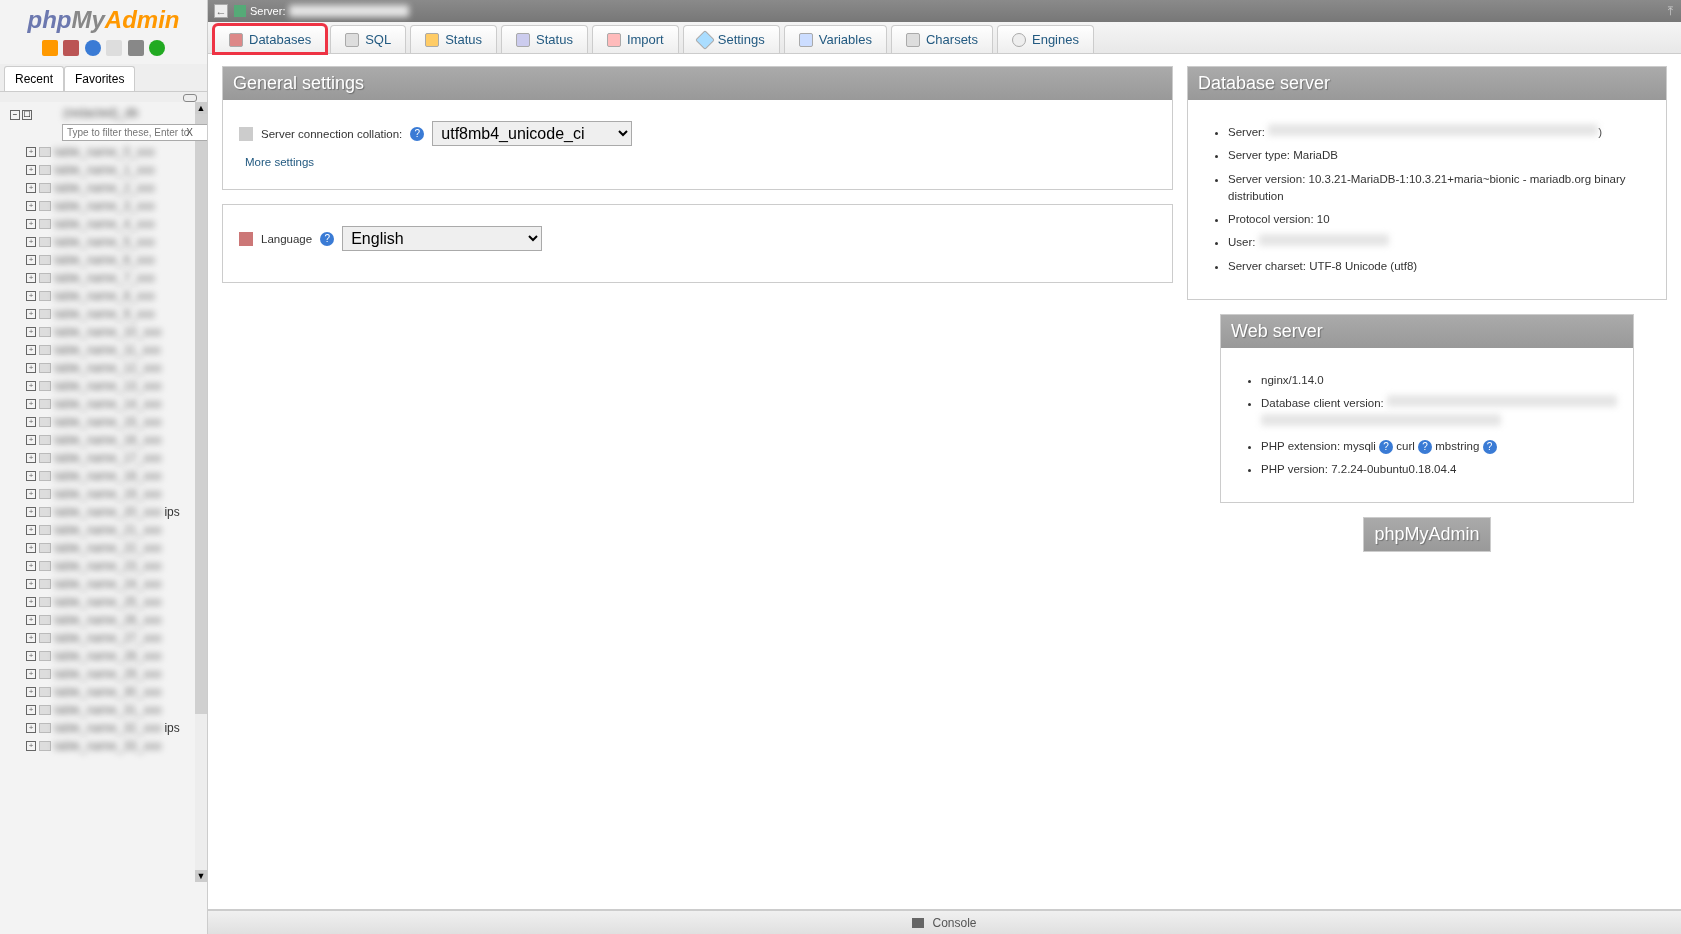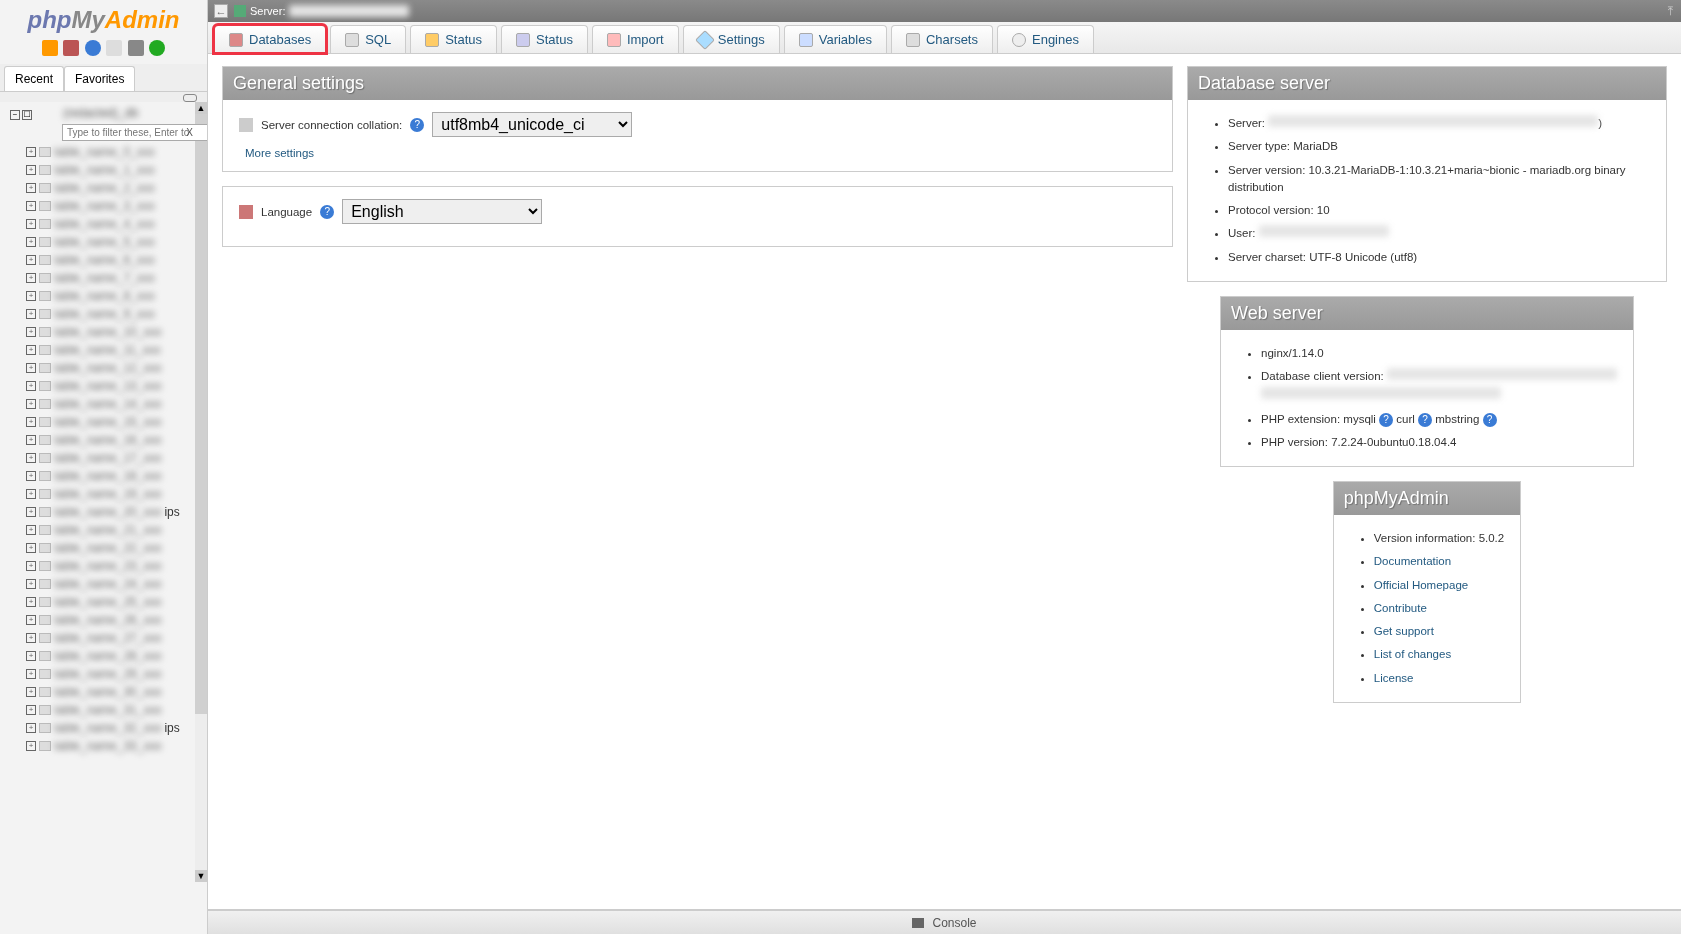--- a/index.html
+++ b/index.html
@@ -71,21 +71,21 @@
 .tab.engines .tic{background:#eee;border:1px solid #aaa; border-radius:50%;}
 .tab a { color:#235a81; text-decoration:none; font-size:13px;}
 .tab.highlight { outline: 3px solid #e34; outline-offset:-1px; }
 
 .content { padding: 12px 14px; display: flex; gap: 14px; align-items:flex-start; height: calc(100% - 54px - 24px); overflow:hidden;}
 .col-left { flex: 1; display:flex; flex-direction:column; gap:14px;}
 .col-right { width: 480px; display:flex; flex-direction:column; gap:14px;align-items:center;}
 
 .panel { border: 1px solid #ccc; background:#fff; }
 .panel-header { background: linear-gradient(#aaa,#999); color:#fff; font-size: 18px; padding: 6px 10px; text-shadow: 1px 1px 1px rgba(0,0,0,0.3);}
-.panel-body { padding: 12px 16px; font-size: 11.5px; color:#333;}
+.panel-body { padding: 21px 16px; font-size: 11.5px; color:#333;}
 .form-row { display:flex; align-items:center; gap:8px; margin-bottom:10px;}
 .form-row .fic { width:14px;height:14px; display:inline-block; background:#ccc;}
 .form-row select { padding: 2px 4px; font-size:16px; border:1px solid #aaa;}
 .more-link { color:#235a81; text-decoration:none; display:flex; align-items:center; gap:6px;}
 .q-ic { display:inline-block; width:14px;height:14px; border-radius:50%; background:#3a7bd5; color:#fff; font-size:10px; line-height:14px; text-align:center;}
 
 .panel-body ul { list-style: disc; padding-left: 24px;}
 .panel-body li { padding: 3px 0; line-height: 1.5;}
 .panel-body a.lnk { color:#235a81; text-decoration:none;}
 .redacted { background:#e5e5e5; color:transparent; border-radius:2px; filter:blur(3px); display:inline-block; }
@@ -411,31 +411,20 @@
           <li>nginx/1.14.0</li>
           <li><span>Database client version: </span><span class="redacted" style="width:230px;height:12px;"></span><br><span class="redacted" style="width:240px;height:12px;margin-top:2px;"></span></li>
           <li><span>PHP extension: </span><span>mysqli</span> <span class="q-ic">?</span> <span>curl</span> <span class="q-ic">?</span> <span>mbstring</span> <span class="q-ic">?</span></li>
           <li><span>PHP version: </span><span>7.2.24-0ubuntu0.18.04.4</span></li>
         </ul>
           </div>
       </div>
 
       <div class="panel">
         <div class="panel-header">phpMyAdmin</div>
-        <div class="panel-body">
-            <ul>
-          <li><span>Version information: </span><span>5.0.2</span></li>
-          <li><a href="#" class="lnk">Documentation</a></li>
-          <li><a href="#" class="lnk">Official Homepage</a></li>
-          <li><a href="#" class="lnk">Contribute</a></li>
-          <li><a href="#" class="lnk">Get support</a></li>
-          <li><a href="#" class="lnk">List of changes</a></li>
-          <li><a href="#" class="lnk">License</a></li>
-        </ul>
-          </div>
       </div>
     </div>
   </div>
 
   <div class="bottom-divider"></div>
   <div class="bottom-tab-ic"></div>
 </div>
 
 <div class="console-bar">
   <span class="cic"></span>

